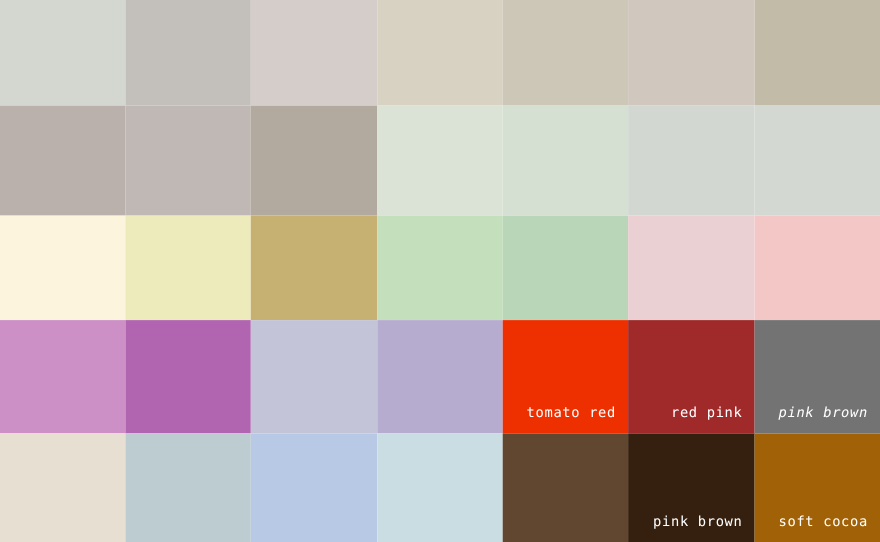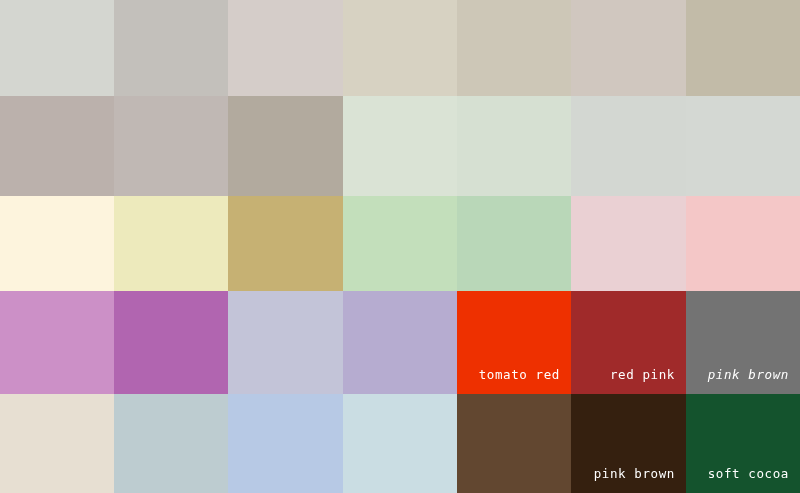--- a/index.html
+++ b/index.html
@@ -80,16 +80,16 @@
       <span class="swatch-label" style="color: rgb(255, 255, 255);">pink brown</span>
     </div>
     <div class="swatch" style="background-color: rgb(231, 223, 210);"></div>
     <div class="swatch" style="background-color: rgb(189, 204, 208);"></div>
     <div class="swatch" style="background-color: rgb(183, 201, 229);"></div>
     <div class="swatch" style="background-color: rgb(202, 221, 227);"></div>
     <div class="swatch" style="background-color: rgb(98, 71, 48);"></div>
     <div class="swatch" style="background-color: rgb(53, 32, 15);">
       <span class="swatch-label" style="color: rgb(255, 255, 255);">pink brown</span>
     </div>
-    <div class="swatch" style="background-color: #14532d;">
+    <div class="swatch" style="background-color: #a16207;">
       <span class="swatch-label" style="color: rgb(255, 255, 255);">soft cocoa</span>
     </div>
   </div>
 
 </body></html>

